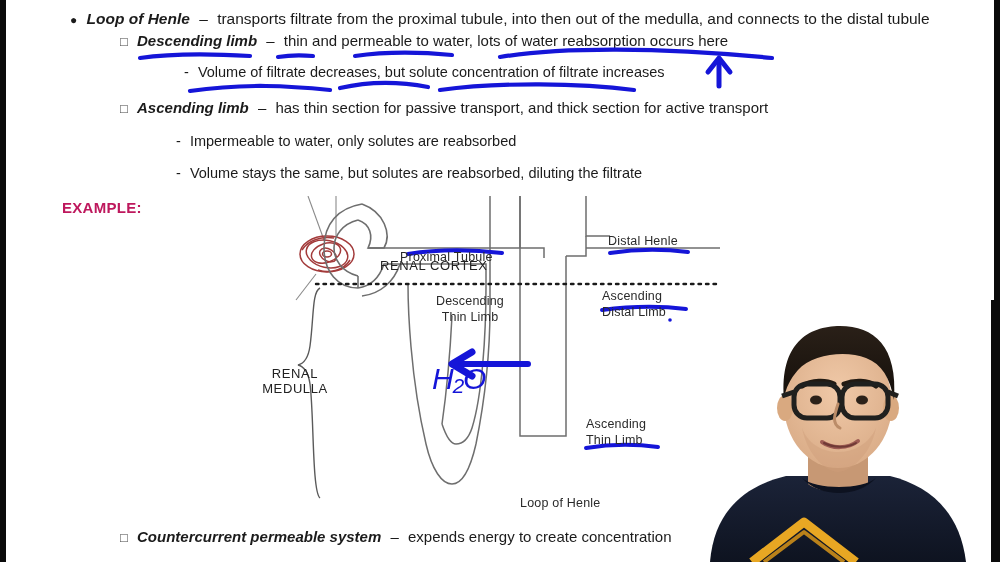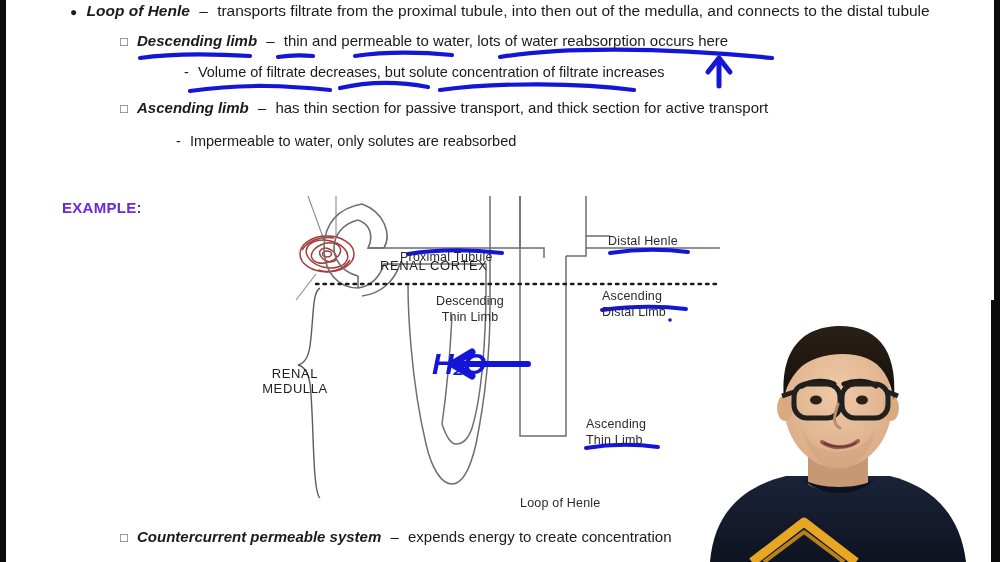--- a/index.html
+++ b/index.html
@@ -20,21 +20,21 @@
 
   
   .txt{position:absolute;color:#1b1b1b;white-space:nowrap;}
   .lvl1{font-size:15.5px;}
   .lvl2{font-size:15px;}
   .lvl3{font-size:14.5px;}
   .bold-ital{font-weight:bold;font-style:italic;}
   .dot-marker{font-size:12px;vertical-align:middle;}
   .sq-marker{font-size:13px;color:#444;}
 
-  .example-label{position:absolute;font-weight:bold;font-size:15px;letter-spacing:.3px;color:#6d28d9;}
+  .example-label{position:absolute;font-weight:bold;font-size:15px;letter-spacing:.3px;color:#be185d;}
   .mk-svg{position:absolute;z-index:21;overflow:visible;}
 
   
   #diagram{position:absolute;left:280px;top:196px;width:440px;height:320px;z-index:5;}
   .dg-label{position:absolute;font-size:12.5px;color:#2a2a2a;white-space:nowrap;letter-spacing:.2px;}
   .dg-caps{position:absolute;font-size:13px;color:#222;letter-spacing:.6px;white-space:nowrap;}
   .dg-center{text-align:center;}
 
   
   #webcam{
@@ -46,21 +46,21 @@
   .cam-frame{position:absolute;right:0;top:0;bottom:0;width:3px;background:#0b0b0b;}
 </style>
 </head>
 <body>
 
 <div id="slide">
 
   <div class="edge-bar left"></div>
   <div class="edge-bar right"></div>
 
-  <div class="txt lvl1" style="left:70px;top:2px;">
+  <div class="txt lvl1" style="left:70px;top:10px;">
     <span class="dot-marker">●</span>
     <span class="bold-ital" style="margin-left: 5px;">Loop of Henle</span>
     <span style="margin-left: 5px;">–</span>
     <span style="margin-left: 5px;">transports filtrate from the proximal tubule, into then out of the medulla, and connects to the distal tubule</span>
   </div>
 
   <div class="txt lvl2" style="left:120px;top:32px;">
     <span class="sq-marker">□</span>
     <span class="bold-ital" style="margin-left: 5px;">Descending limb</span>
     <span style="margin-left: 5px;">–</span>
@@ -77,20 +77,24 @@
     <span class="bold-ital" style="margin-left: 5px;">Ascending limb</span>
     <span style="margin-left: 5px;">–</span>
     <span style="margin-left: 5px;">has thin section for passive transport, and thick section for active transport</span>
   </div>
 
   <div class="txt lvl3" style="left:176px;top:133px;">
     <span>-</span>
     <span style="margin-left: 5px;">Impermeable to water, only solutes are reabsorbed</span>
   </div>
 
+  <div class="txt lvl3" style="left:176px;top:165px;">
+    <span>-</span>
+    <span style="margin-left: 5px;">Volume stays the same, but solutes are reabsorbed, diluting the filtrate</span>
+  </div>
 
   <div class="example-label" style="left:62px;top:199px;">EXAMPLE:</div>
 
   <div class="txt lvl2" style="left:120px;top:528px;">
     <span class="sq-marker">□</span>
     <span class="bold-ital" style="margin-left: 5px;">Countercurrent permeable system</span>
     <span style="margin-left: 5px;">–</span>
     <span style="margin-left: 5px;">expends energy to create concentration</span>
   </div>
 
@@ -220,21 +224,21 @@
       <div>Distal Limb</div>
     </div>
 
     <div class="dg-label" style="left:306px;top:220px;line-height:16px;">
       <div>Ascending</div>
       <div>Thin Limb</div>
     </div>
 
     <div class="dg-label" style="left:240px;top:300px;">Loop of Henle</div>
 
-    <div style="position:absolute;left:152px;top:151px;font-size:30px;font-weight:bold;font-style:italic;color:#1515d8;letter-spacing:-1px;z-index:22;">H₂O</div>
+    <div style="position:absolute;left:152px;top:166px;font-size:30px;font-weight:normal;font-style:italic;color:#1515d8;letter-spacing:-1px;z-index:22;">H₂O</div>
   </div>
 
   <div id="webcam">
     <svg class="person" viewBox="0 0 304 262" preserveAspectRatio="xMidYMax meet">
       <defs>
         <radialGradient id="skin" cx="50%" cy="40%" r="65%">
           <stop offset="0%" stop-color="#f0c9a8"></stop>
           <stop offset="100%" stop-color="#d9ab86"></stop>
         </radialGradient>
         <linearGradient id="shirt" x1="0" y1="0" x2="0" y2="1">

